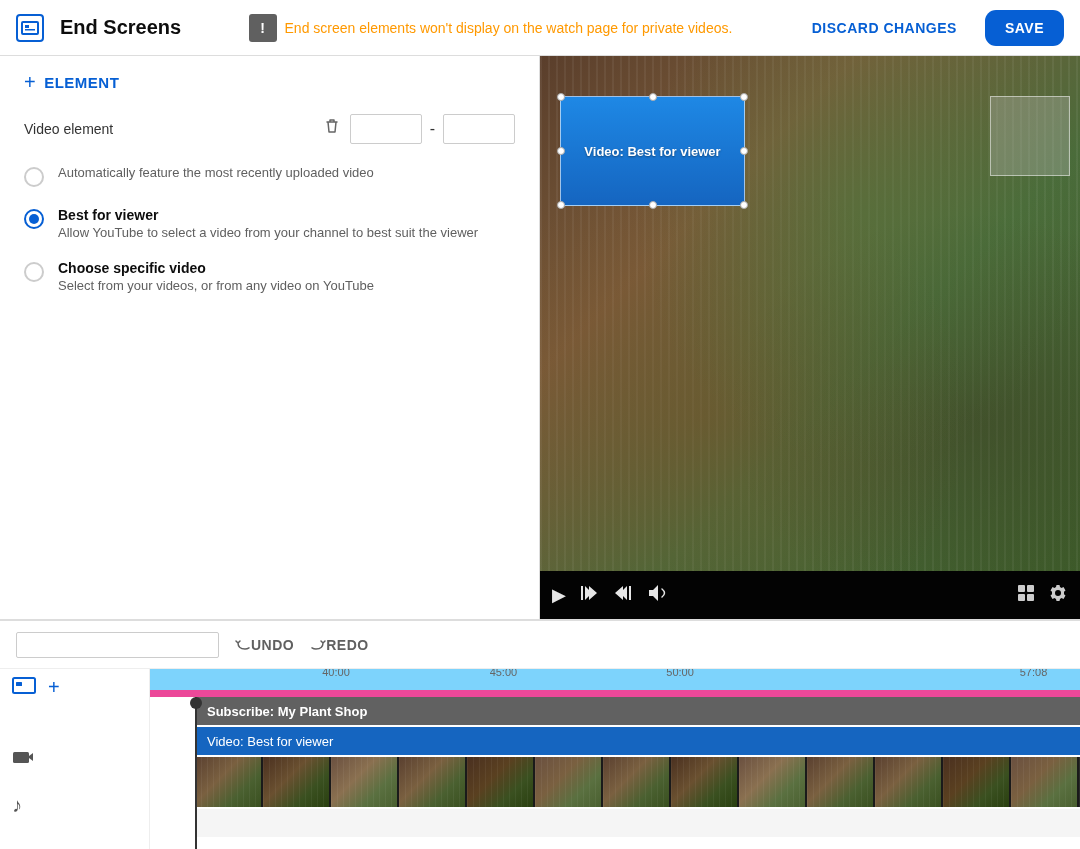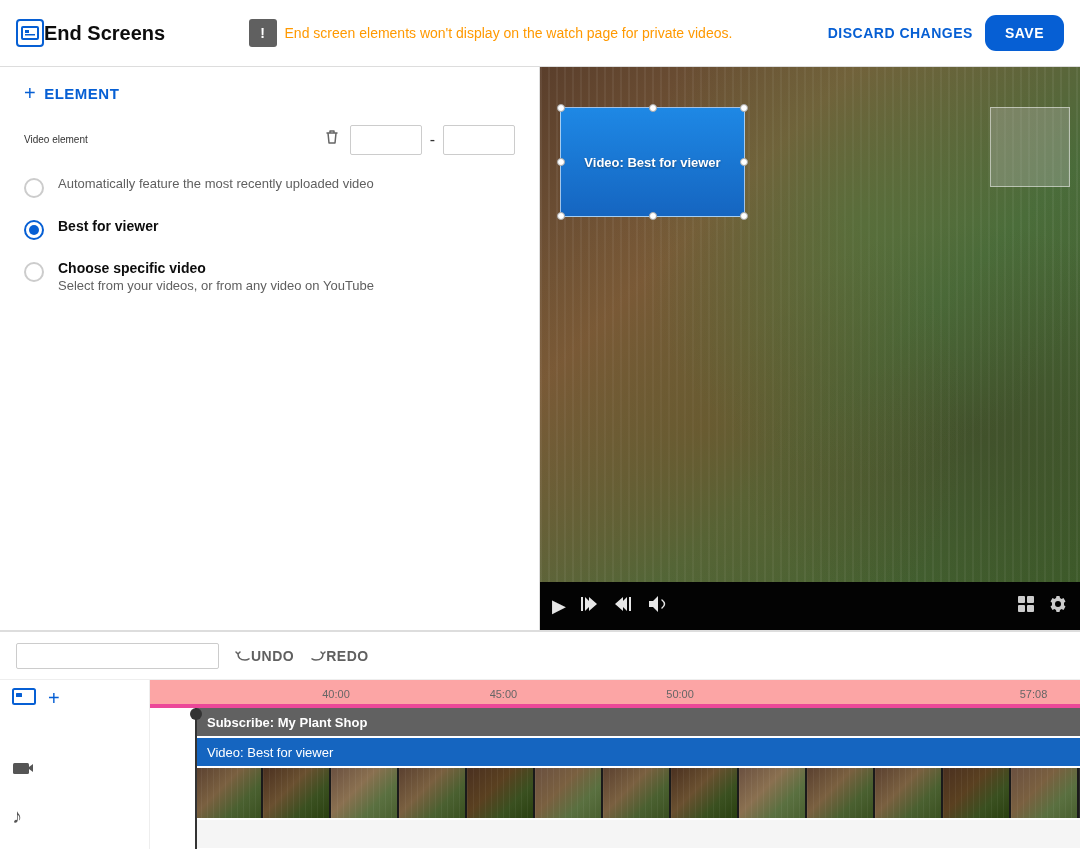--- a/index.html
+++ b/index.html
@@ -5,21 +5,22 @@
     * { box-sizing: border-box; margin: 0; padding: 0; }
     body { font-family: Arial, sans-serif; background: #f9f9f9; width: 1080px; height: 849px; overflow: hidden; }
 
     
     .header {
       display: flex;
       align-items: center;
       background: #fff;
       border-bottom: 1px solid #ddd;
       padding: 0 16px;
-      height: 67px;
+      height: 56px;
+      gap: 16px;
     }
     .header-icon {
       width: 28px;
       height: 28px;
       border: 2px solid #065fd4;
       border-radius: 4px;
       display: flex; align-items: center; justify-content: center;
       flex-shrink: 0;
     }
     .header-icon svg { width: 18px; height: 18px; }
@@ -107,21 +108,21 @@
       font-weight: 400;
       line-height: 1;
     }
     .video-element-row {
       display: flex;
       align-items: center;
       margin-bottom: 20px;
     }
     .video-element-label {
       flex: 1;
-      font-size: 10px;
+      font-size: 14px;
       color: #333;
     }
     .delete-btn {
       background: none;
       border: none;
       cursor: pointer;
       color: #666;
       font-size: 18px;
       padding: 4px 8px;
     }
@@ -370,26 +371,26 @@
       font-size: 20px;
       line-height: 1;
     }
     .timeline-tracks {
       flex: 1;
       overflow: hidden;
       position: relative;
     }
     .timeline-ruler {
       height: 28px;
-      background: #fca5a5;
-      border-bottom: 4px solid #ec4899;
+      background: #7dd3fc;
+      border-bottom: 7px solid #ec4899;
       position: relative;
       display: flex;
       align-items: flex-end;
-      padding-bottom: 4px;
+      padding-bottom: 12px;
     }
     .ruler-mark {
       position: absolute;
       font-size: 11px;
       color: #666;
       transform: translateX(-50%);
     }
     
     .playhead {
       position: absolute;
@@ -532,20 +533,21 @@
       <div class="radio-circle"></div>
       <div>
         <div class="radio-desc">Automatically feature the most recently uploaded video</div>
       </div>
     </div>
 
     <div class="radio-option">
       <div class="radio-circle selected"></div>
       <div>
         <div class="radio-label">Best for viewer</div>
+        <div class="radio-desc">Allow YouTube to select a video from your channel to best suit the viewer</div>
       </div>
     </div>
 
     <div class="radio-option">
       <div class="radio-circle"></div>
       <div>
         <div class="radio-label">Choose specific video</div>
         <div class="radio-desc">Select from your videos, or from any video on YouTube</div>
       </div>
     </div>

